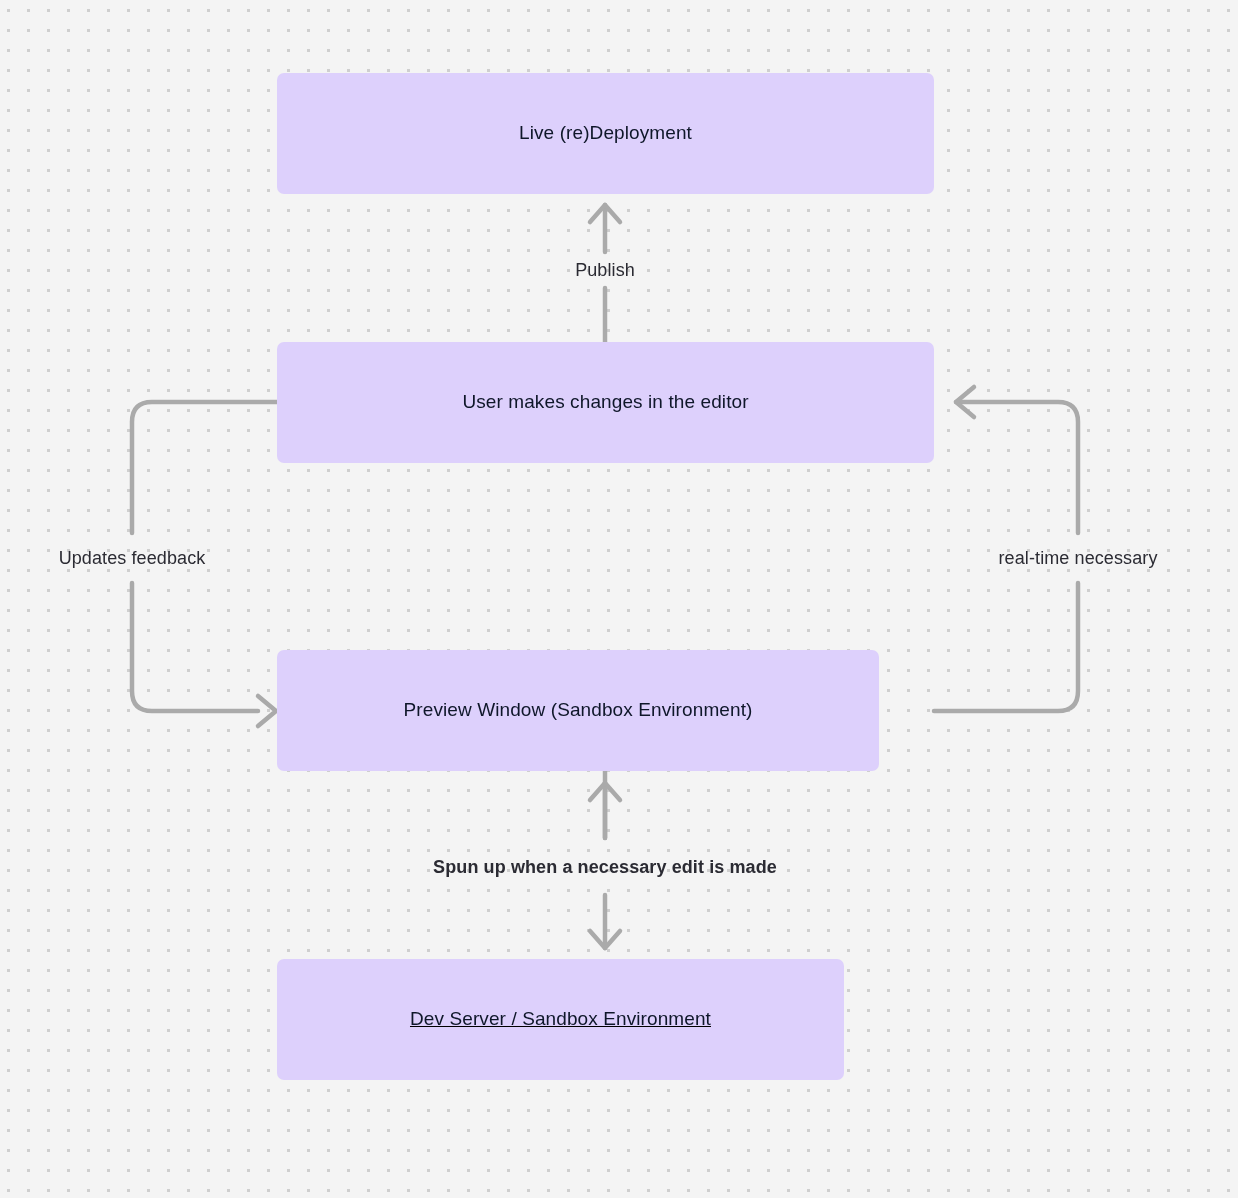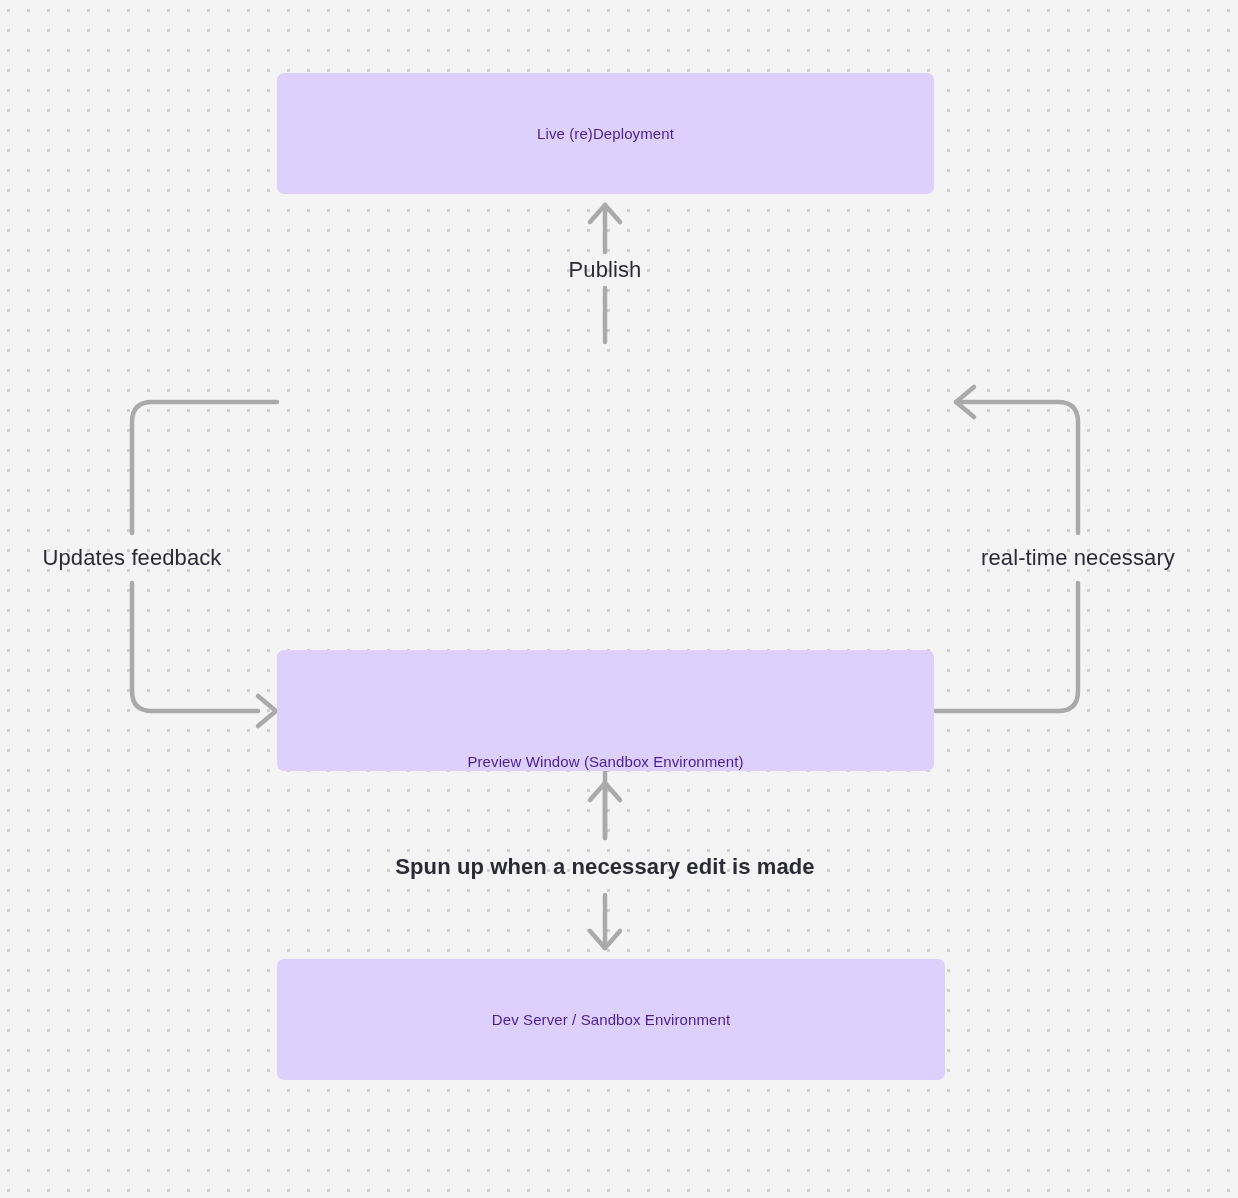--- a/index.html
+++ b/index.html
@@ -30,30 +30,30 @@
   .node {
     position: absolute;
     background: #ddd0fc;
     border-radius: 7px;
     display: flex;
     align-items: center;
     justify-content: center;
     box-sizing: border-box;
   }
   .node-label {
-    font-size: 15px;
-    color: #4c1d95;
+    font-size: 19px;
+    color: #0f172a;
     letter-spacing: 0.1px;
     text-align: center;
     line-height: 1.3;
     white-space: nowrap;
   }
   .edge-label {
     position: absolute;
-    font-size: 22px;
+    font-size: 18px;
     color: #2b2b33;
     white-space: nowrap;
     letter-spacing: 0.1px;
     line-height: 1;
     transform: translate(-50%, -50%);
   }
 </style>
 </head>
 <body>
 
@@ -93,26 +93,29 @@
         <path d="M 590 931 L 605 948 L 620 931"></path>
       </g>
 
     </g>
   </svg>
 
   <div class="node" style="left:277px; top:73px; width:657px; height:121px;">
     <div class="node-label">Live (re)Deployment</div>
   </div>
 
+  <div class="node" style="left:277px; top:342px; width:657px; height:121px;">
+    <div class="node-label">User makes changes in the editor</div>
+  </div>
 
-  <div class="node" style="left:277px; top:650px; width:657px; height:121px;align-items:flex-end;">
+  <div class="node" style="left:277px; top:650px; width:602px; height:121px;">
     <div class="node-label">Preview Window (Sandbox Environment)</div>
   </div>
 
-  <div class="node" style="left:277px; top:959px; width:668px; height:121px;">
+  <div class="node" style="left:277px; top:959px; width:567px; height:121px;text-decoration:underline;">
     <div class="node-label">Dev Server / Sandbox Environment</div>
   </div>
 
   <div class="edge-label" style="left:605px; top:270px;">Publish</div>
 
   <div class="edge-label" style="left:132px; top:558px;">Updates feedback</div>
 
   <div class="edge-label" style="left:1078px; top:558px;">real-time necessary</div>
 
   <div class="edge-label" style="left:605px; top:867px;font-weight:bold;">Spun up when a necessary edit is made</div>

